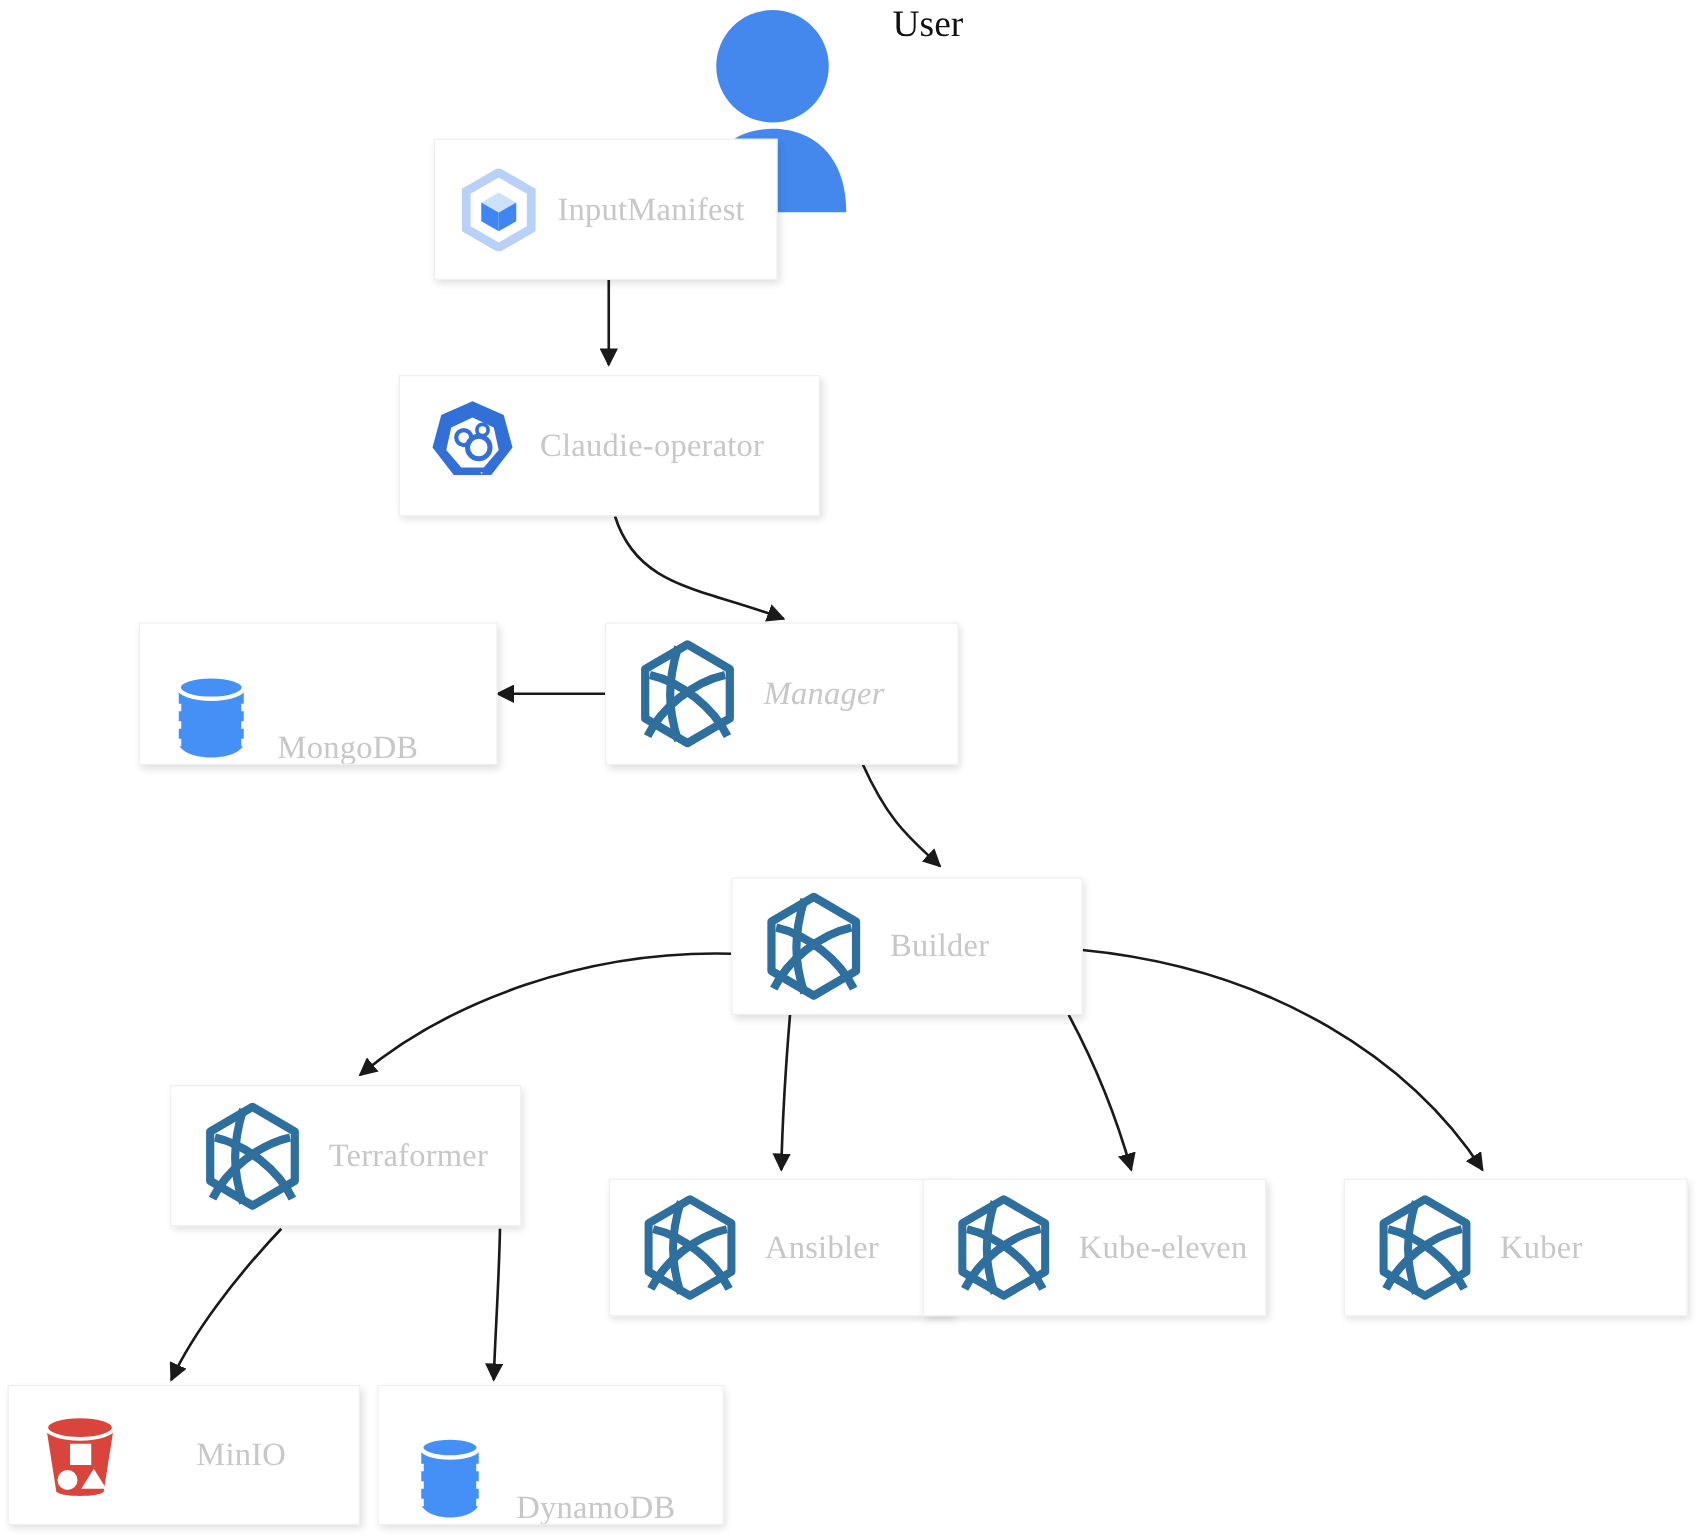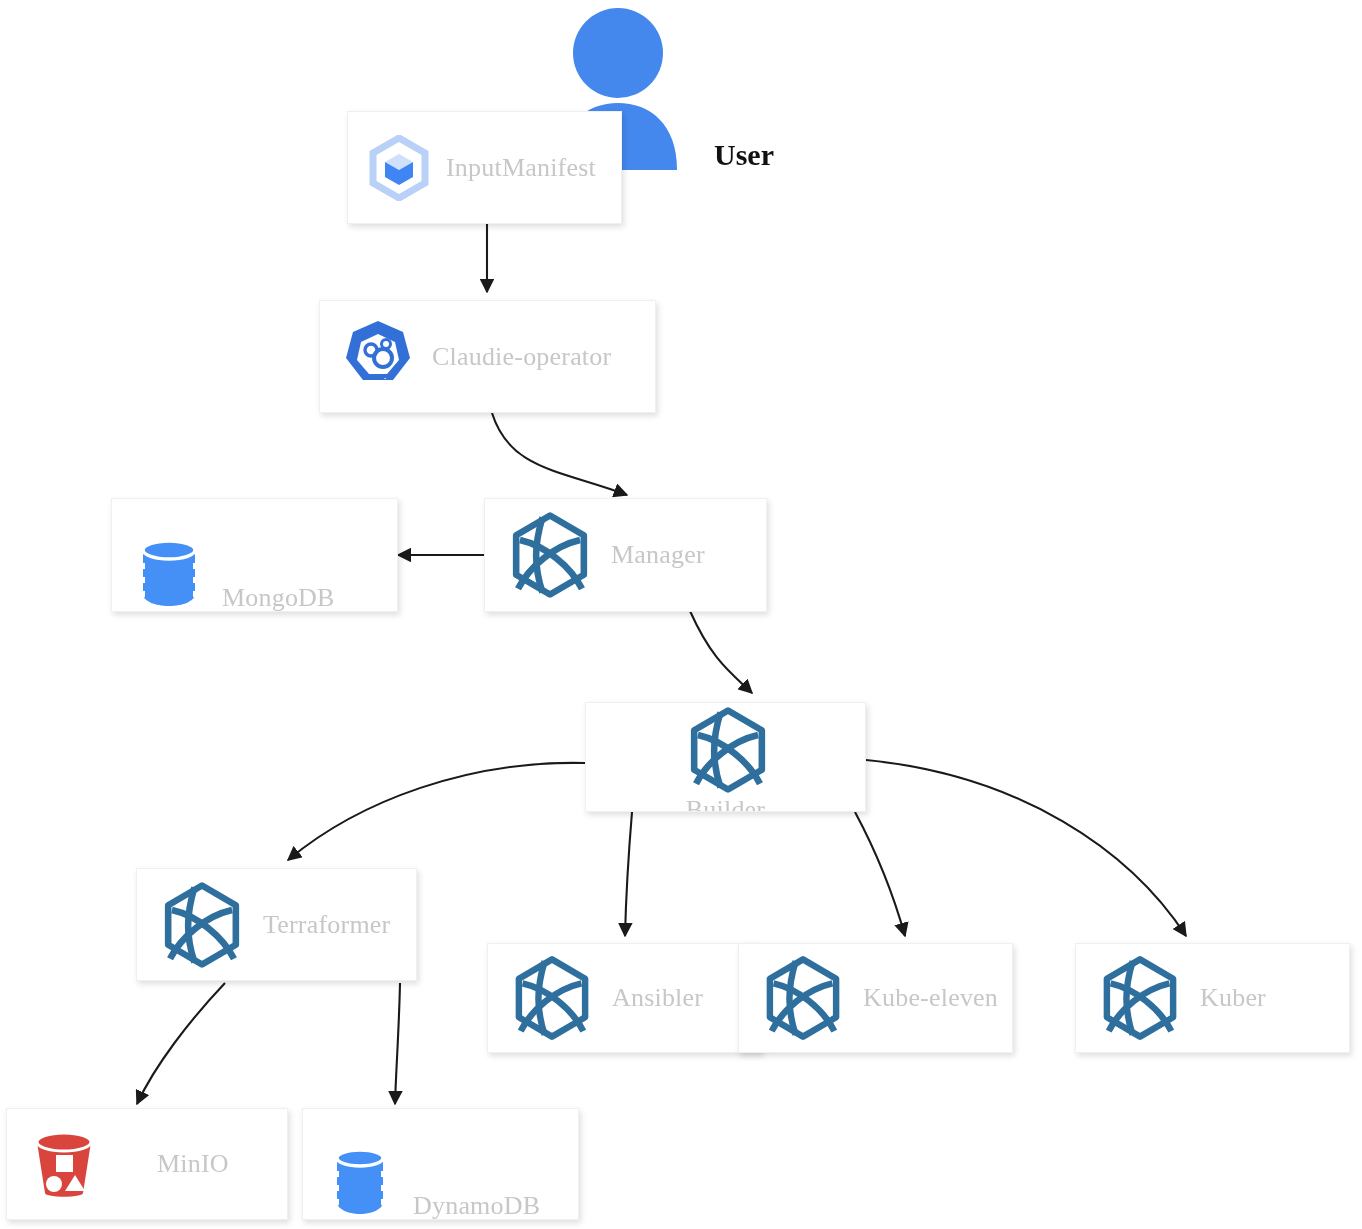--- a/index.html
+++ b/index.html
@@ -42,22 +42,21 @@
   }
   .node .lbl {
     font-size: 26px;
     color: #c7c7c7;
     letter-spacing: 0.2px;
     line-height: 1;
   }
   .actor {
     position: absolute;
     display: flex;
-    align-items: flex-end;
-    font-weight: bold;
+    align-items: flex-start;
   }
   .actor .lbl {
     font-size: 30px;
     color: #111111;
     margin-left: 14px;
     line-height: 1;
   }
 </style>
 </head>
 <body>
@@ -121,33 +120,33 @@
       <rect x="11" y="30" width="4" height="6" fill="#ffffff"></rect>
       <rect x="63" y="30" width="4" height="6" fill="#ffffff"></rect>
       <rect x="11" y="44" width="4" height="6" fill="#ffffff"></rect>
       <rect x="63" y="44" width="4" height="6" fill="#ffffff"></rect>
       <rect x="11" y="58" width="4" height="6" fill="#ffffff"></rect>
       <rect x="63" y="58" width="4" height="6" fill="#ffffff"></rect>
     </svg>
     <span class="lbl">MongoDB</span>
   </div>
 
-  <div class="node" style="left:484px; top:498px; width:283px; height:114px;">
+  <div class="node" style="left:484px; top:498px; width:283px; height:114px;font-style:italic;">
     <svg class="ico" width="94" height="94" viewBox="0 0 100 100" xmlns="http://www.w3.org/2000/svg">
       <g fill="none" stroke="#2e6f9e" stroke-width="7" stroke-linejoin="round">
         <path d="M 50 8 L 86 29 L 86 71 L 50 92 L 14 71 L 14 29 Z"></path>
         <path d="M 18 34 C 45 40 72 62 84 86"></path>
         <path d="M 82 34 C 55 40 28 62 16 86"></path>
         <path d="M 42 10 C 33 40 33 62 42 90"></path>
       </g>
     </svg>
     <span class="lbl">Manager</span>
   </div>
 
-  <div class="node" style="left:585px; top:702px; width:281px; height:110px;flex-direction:column;">
+  <div class="node" style="left:585px; top:702px; width:281px; height:110px;">
     <svg class="ico" width="94" height="94" viewBox="0 0 100 100" xmlns="http://www.w3.org/2000/svg">
       <g fill="none" stroke="#2e6f9e" stroke-width="7" stroke-linejoin="round">
         <path d="M 50 8 L 86 29 L 86 71 L 50 92 L 14 71 L 14 29 Z"></path>
         <path d="M 18 34 C 45 40 72 62 84 86"></path>
         <path d="M 82 34 C 55 40 28 62 16 86"></path>
         <path d="M 42 10 C 33 40 33 62 42 90"></path>
       </g>
     </svg>
     <span class="lbl">Builder</span>
   </div>

